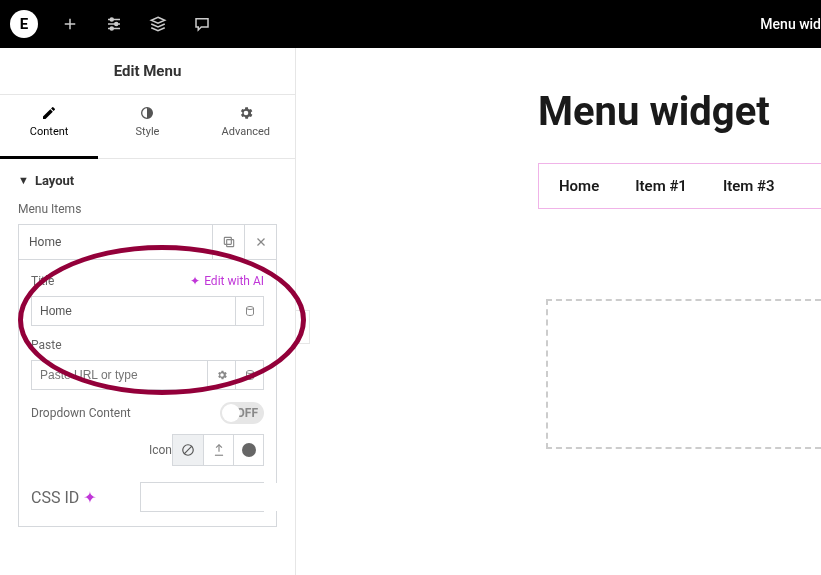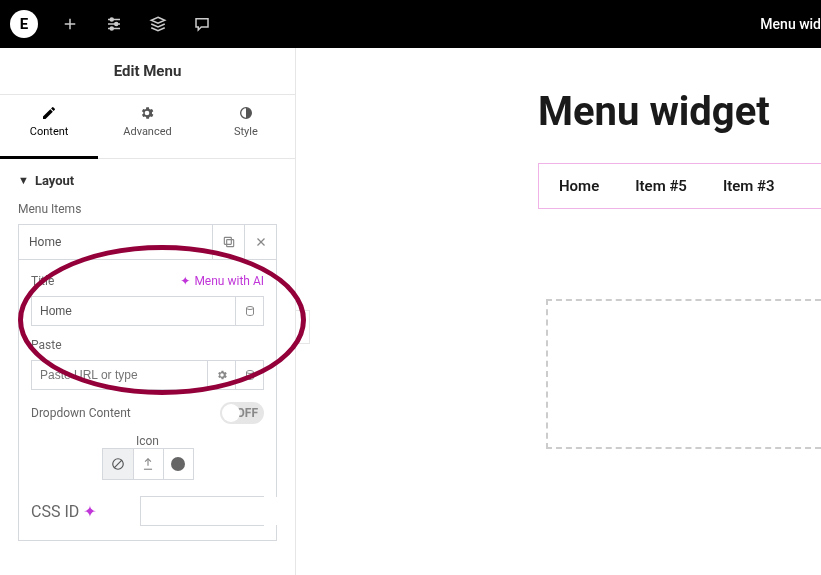--- a/index.html
+++ b/index.html
@@ -39,21 +39,21 @@
 .input-row { display: flex; border: 1px solid #d5d8dc; height: 30px; margin-bottom: 12px; }
 .input-row input { flex: 1; border: none; outline: none; padding: 0 8px; font-size: 12px; color: #555; background: #fff; }
 .input-addon { width: 28px; border-left: 1px solid #d5d8dc; display: flex; align-items: center; justify-content: center; color: #888; cursor: pointer; }
 .input-addon svg { width: 12px; height: 12px; }
 
 .toggle-row { display: flex; align-items: center; justify-content: space-between; margin-bottom: 10px; }
 .toggle { width: 44px; height: 22px; background: #e6e6e6; border-radius: 11px; position: relative; font-size: 12px; font-weight: 700; color: #888; display: flex; align-items: center; justify-content: flex-end; padding-right: 6px; cursor: pointer; }
 .toggle::before { content: ""; position: absolute; left: 2px; top: 2px; width: 18px; height: 18px; background: #fff; border-radius: 50%; }
 .hint { font-size: 11px; font-style: italic; color: #888; margin-bottom: 14px; line-height: 1.4; }
 
-.icon-row { display: flex; align-items: center; justify-content: flex-end; margin-bottom: 16px; flex-direction: column; }
+.icon-row { display: flex; align-items: center; justify-content: flex-end; margin-bottom: 16px; }
 .icon-btns { display: flex; border: 1px solid #d5d8dc; }
 .icon-btn { width: 30px; height: 30px; display: flex; align-items: center; justify-content: center; color: #888; cursor: pointer; }
 .icon-btn + .icon-btn { border-left: 1px solid #d5d8dc; }
 .icon-btn.active { background: #eef0f2; color: #555; }
 .icon-btn.filled .dot { width: 14px; height: 14px; background: #666; border-radius: 50%; }
 
 .cssid-row { display: flex; align-items: center; justify-content: space-between; gap: 10px; }
 .cssid-label { font-size: 16px; color: #666; display: flex; align-items: center; gap: 4px; }
 .cssid-input { display: flex; border: 1px solid #d5d8dc; height: 30px; width: 124px; }
 .cssid-input input { flex: 1; border: none; outline: none; padding: 0 8px; font-size: 12px; }
@@ -112,31 +112,31 @@
 <div class="panel">
   <div class="panel-title">Edit Menu</div>
   <div class="tabs">
     <div class="tab active">
       <svg class="tab-icon" viewBox="0 0 24 24" fill="currentColor">
           <path d="M3 17.25V21h3.75l11-11-3.75-3.75-11 11zM20.7 7.05a1 1 0 0 0 0-1.4l-2.35-2.35a1 1 0 0 0-1.4 0l-1.85 1.85 3.75 3.75 1.85-1.85z"></path>
         </svg>
       <span>Content</span>
     </div>
     <div class="tab">
-      <svg class="tab-icon" viewBox="0 0 24 24" fill="currentColor">
-          <path d="M19.4 13a7.5 7.5 0 0 0 .1-1 7.5 7.5 0 0 0-.1-1l2.1-1.6-2-3.5-2.5 1a7.6 7.6 0 0 0-1.7-1l-.4-2.6h-4l-.4 2.6a7.6 7.6 0 0 0-1.7 1l-2.5-1-2 3.5L6.5 11a7.5 7.5 0 0 0-.1 1 7.5 7.5 0 0 0 .1 1l-2.1 1.6 2 3.5 2.5-1a7.6 7.6 0 0 0 1.7 1l.4 2.6h4l.4-2.6a7.6 7.6 0 0 0 1.7-1l2.5 1 2-3.5zM12 15.5A3.5 3.5 0 1 1 15.5 12 3.5 3.5 0 0 1 12 15.5z"></path>
-        </svg>
-      <span>Advanced</span>
-    </div>
-    <div class="tab">
       <svg class="tab-icon" viewBox="0 0 24 24">
           <circle cx="12" cy="12" r="8" fill="none" stroke="currentColor" stroke-width="2"></circle>
           <path d="M12 4 a8 8 0 0 1 0 16 z" fill="currentColor"></path>
         </svg>
       <span>Style</span>
+    </div>
+    <div class="tab">
+      <svg class="tab-icon" viewBox="0 0 24 24" fill="currentColor">
+          <path d="M19.4 13a7.5 7.5 0 0 0 .1-1 7.5 7.5 0 0 0-.1-1l2.1-1.6-2-3.5-2.5 1a7.6 7.6 0 0 0-1.7-1l-.4-2.6h-4l-.4 2.6a7.6 7.6 0 0 0-1.7 1l-2.5-1-2 3.5L6.5 11a7.5 7.5 0 0 0-.1 1 7.5 7.5 0 0 0 .1 1l-2.1 1.6 2 3.5 2.5-1a7.6 7.6 0 0 0 1.7 1l.4 2.6h4l.4-2.6a7.6 7.6 0 0 0 1.7-1l2.5 1 2-3.5zM12 15.5A3.5 3.5 0 1 1 15.5 12 3.5 3.5 0 0 1 12 15.5z"></path>
+        </svg>
+      <span>Advanced</span>
     </div>
   </div>
 
   <div class="panel-body">
     <div class="section-header">
       <span class="caret">▼</span>
       <span>Layout</span>
     </div>
 
     <div class="field-label">Menu Items</div>
@@ -155,21 +155,21 @@
             <line x1="6" y1="18" x2="18" y2="6"></line>
           </svg>
       </div>
     </div>
 
     <div class="subpanel">
       <div class="sub-row">
         <span class="sub-label">Title</span>
         <span class="ai-link">
           <span class="ai-star">✦</span>
-          <span>Menu with AI</span>
+          <span>Edit with AI</span>
         </span>
       </div>
       <div class="input-row">
         <input type="text" value="Home" style="">
         <div class="input-addon">
           <svg viewBox="0 0 24 24" fill="none" stroke="currentColor" stroke-width="2">
               <ellipse cx="12" cy="6" rx="7" ry="3"></ellipse>
               <path d="M5 6v12c0 1.7 3.1 3 7 3s7-1.3 7-3V6"></path>
             </svg>
         </div>
@@ -234,19 +234,19 @@
     </div>
   </div>
 </div>
 
 <div class="collapse-handle">‹</div>
 
 <div class="canvas">
   <h1>Menu widget</h1>
   <div class="menu-preview">
     <span class="menu-preview-item">Home</span>
-    <span class="menu-preview-item">Item #5</span>
+    <span class="menu-preview-item">Item #1</span>
     <span class="menu-preview-item">Item #3</span>
   </div>
   <div class="dashed-box"></div>
 </div>
 
 <div class="highlight-ellipse"></div>
 
 </body></html>

